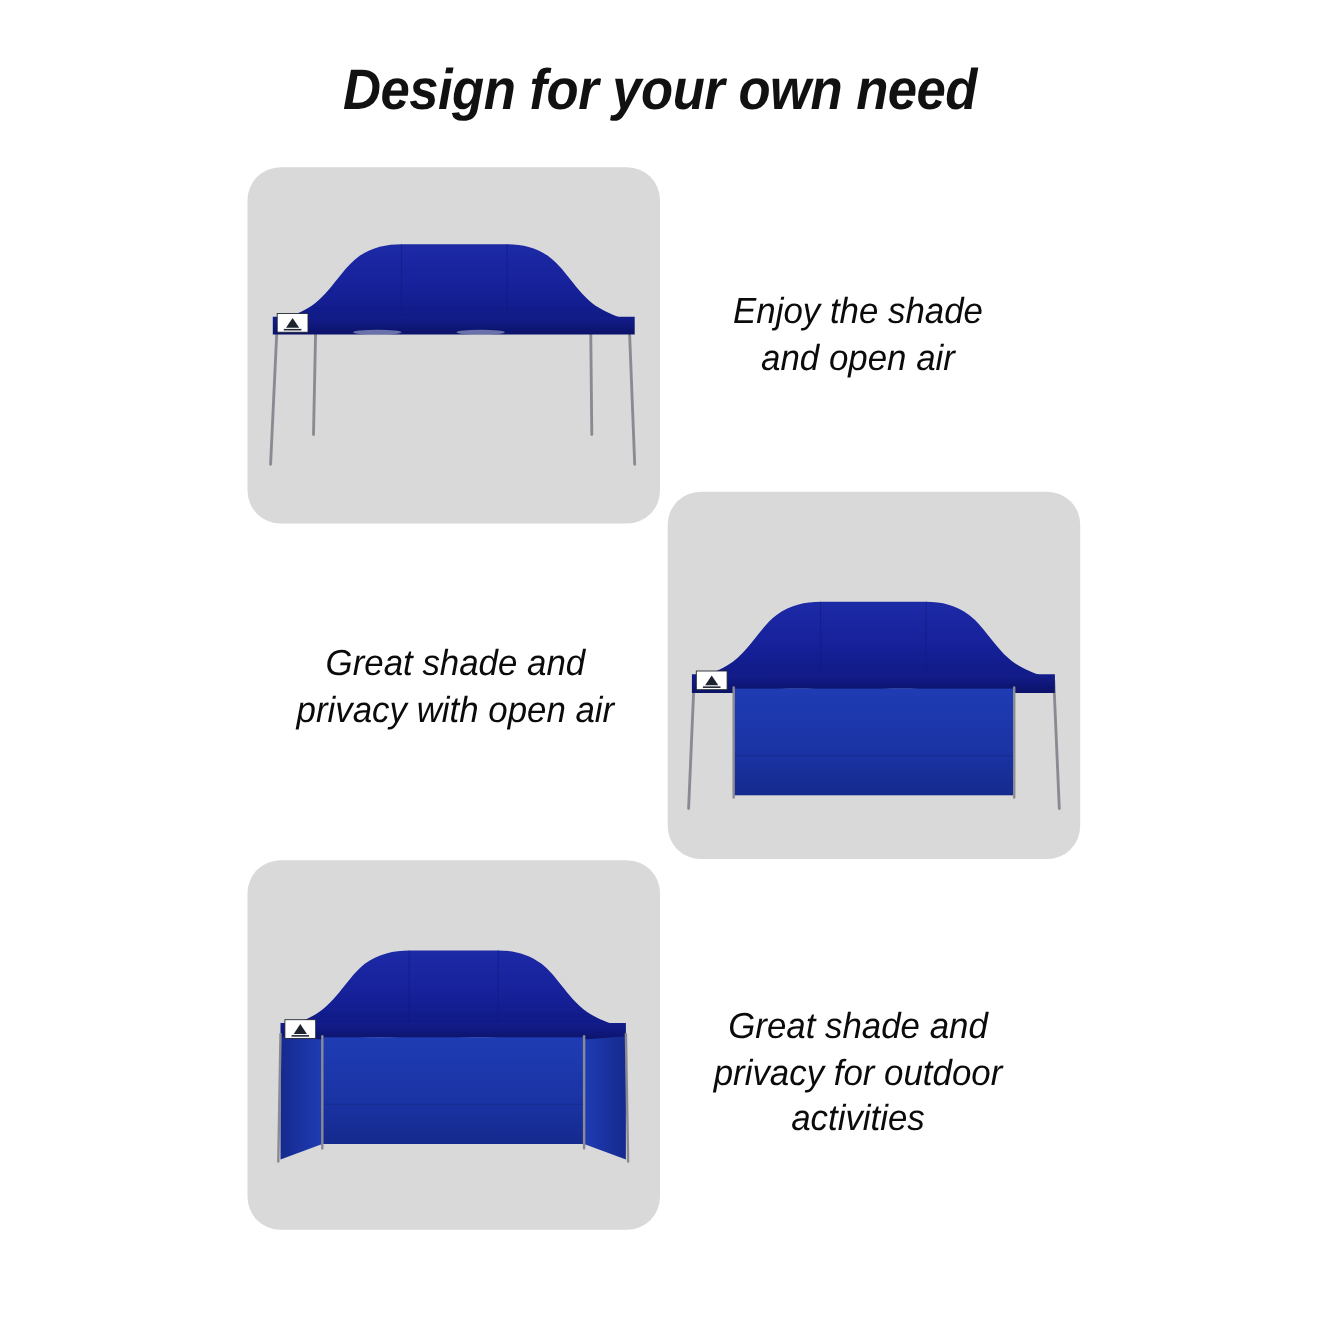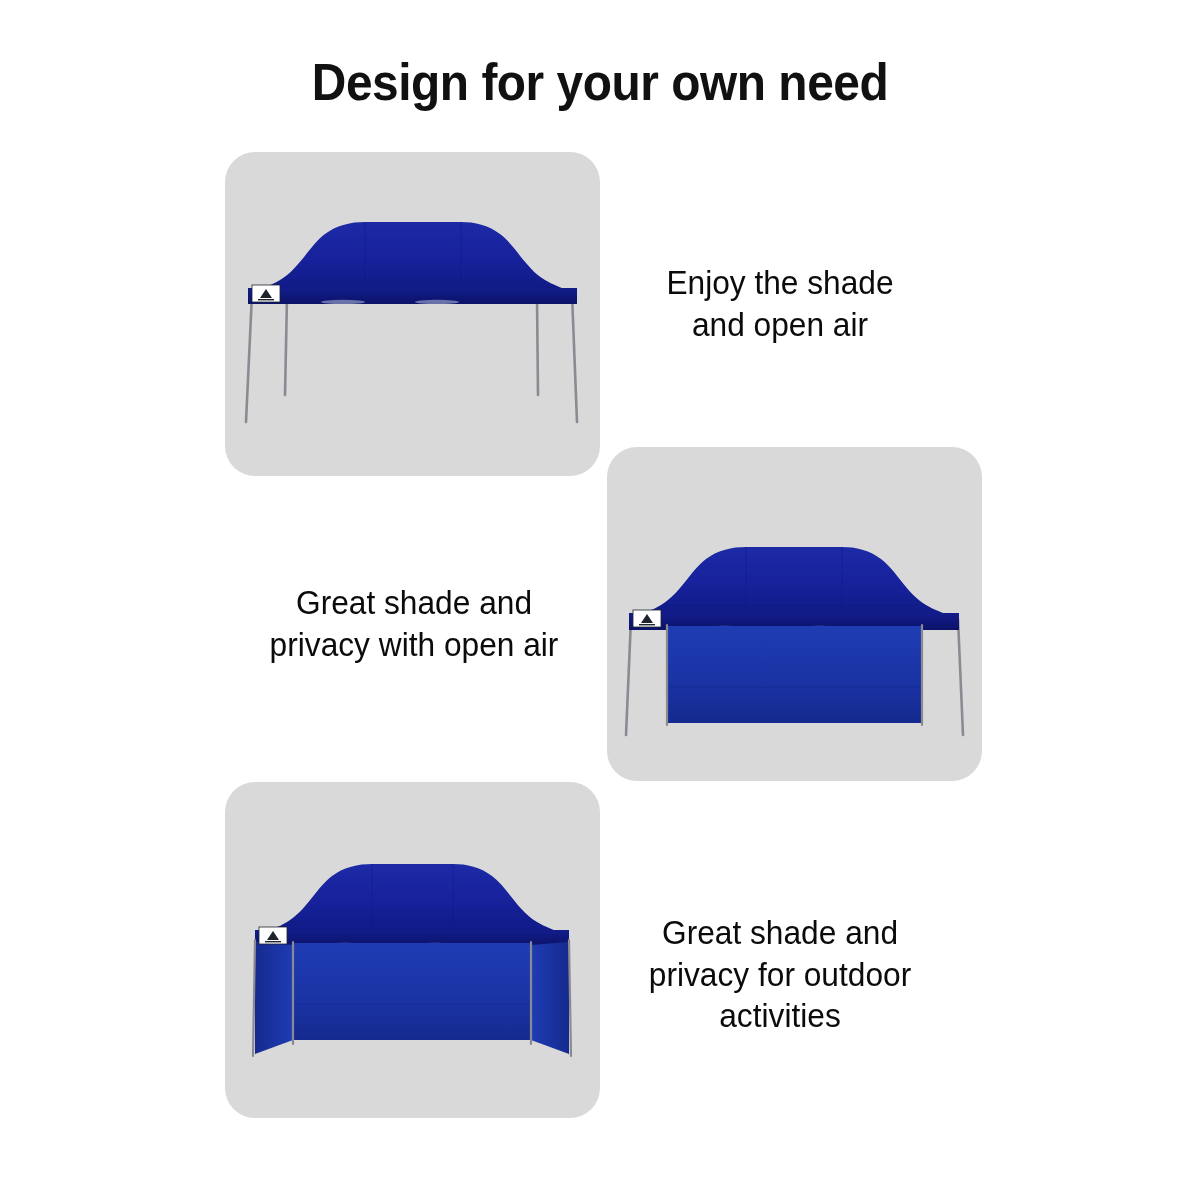--- a/index.html
+++ b/index.html
@@ -3,21 +3,21 @@
 <meta charset="utf-8">
 <style>
   html,body{margin:0;padding:0;}
   body{
     width:1200px;height:1200px;
     background:#ffffff;
     font-family:"Liberation Sans", sans-serif;
     overflow:hidden;
     position:relative;
   }
-  .stage{position:absolute;inset:0;}
+  .stage{position:absolute;inset:0;font-style:italic;}
 
   
   .page-title{
     position:absolute;
     left:0;top:52px;width:1200px;
     text-align:center;
     font-family:"Liberation Sans", sans-serif;
     font-size:52px;
     font-weight:bold;
     letter-spacing:-0.5px;

